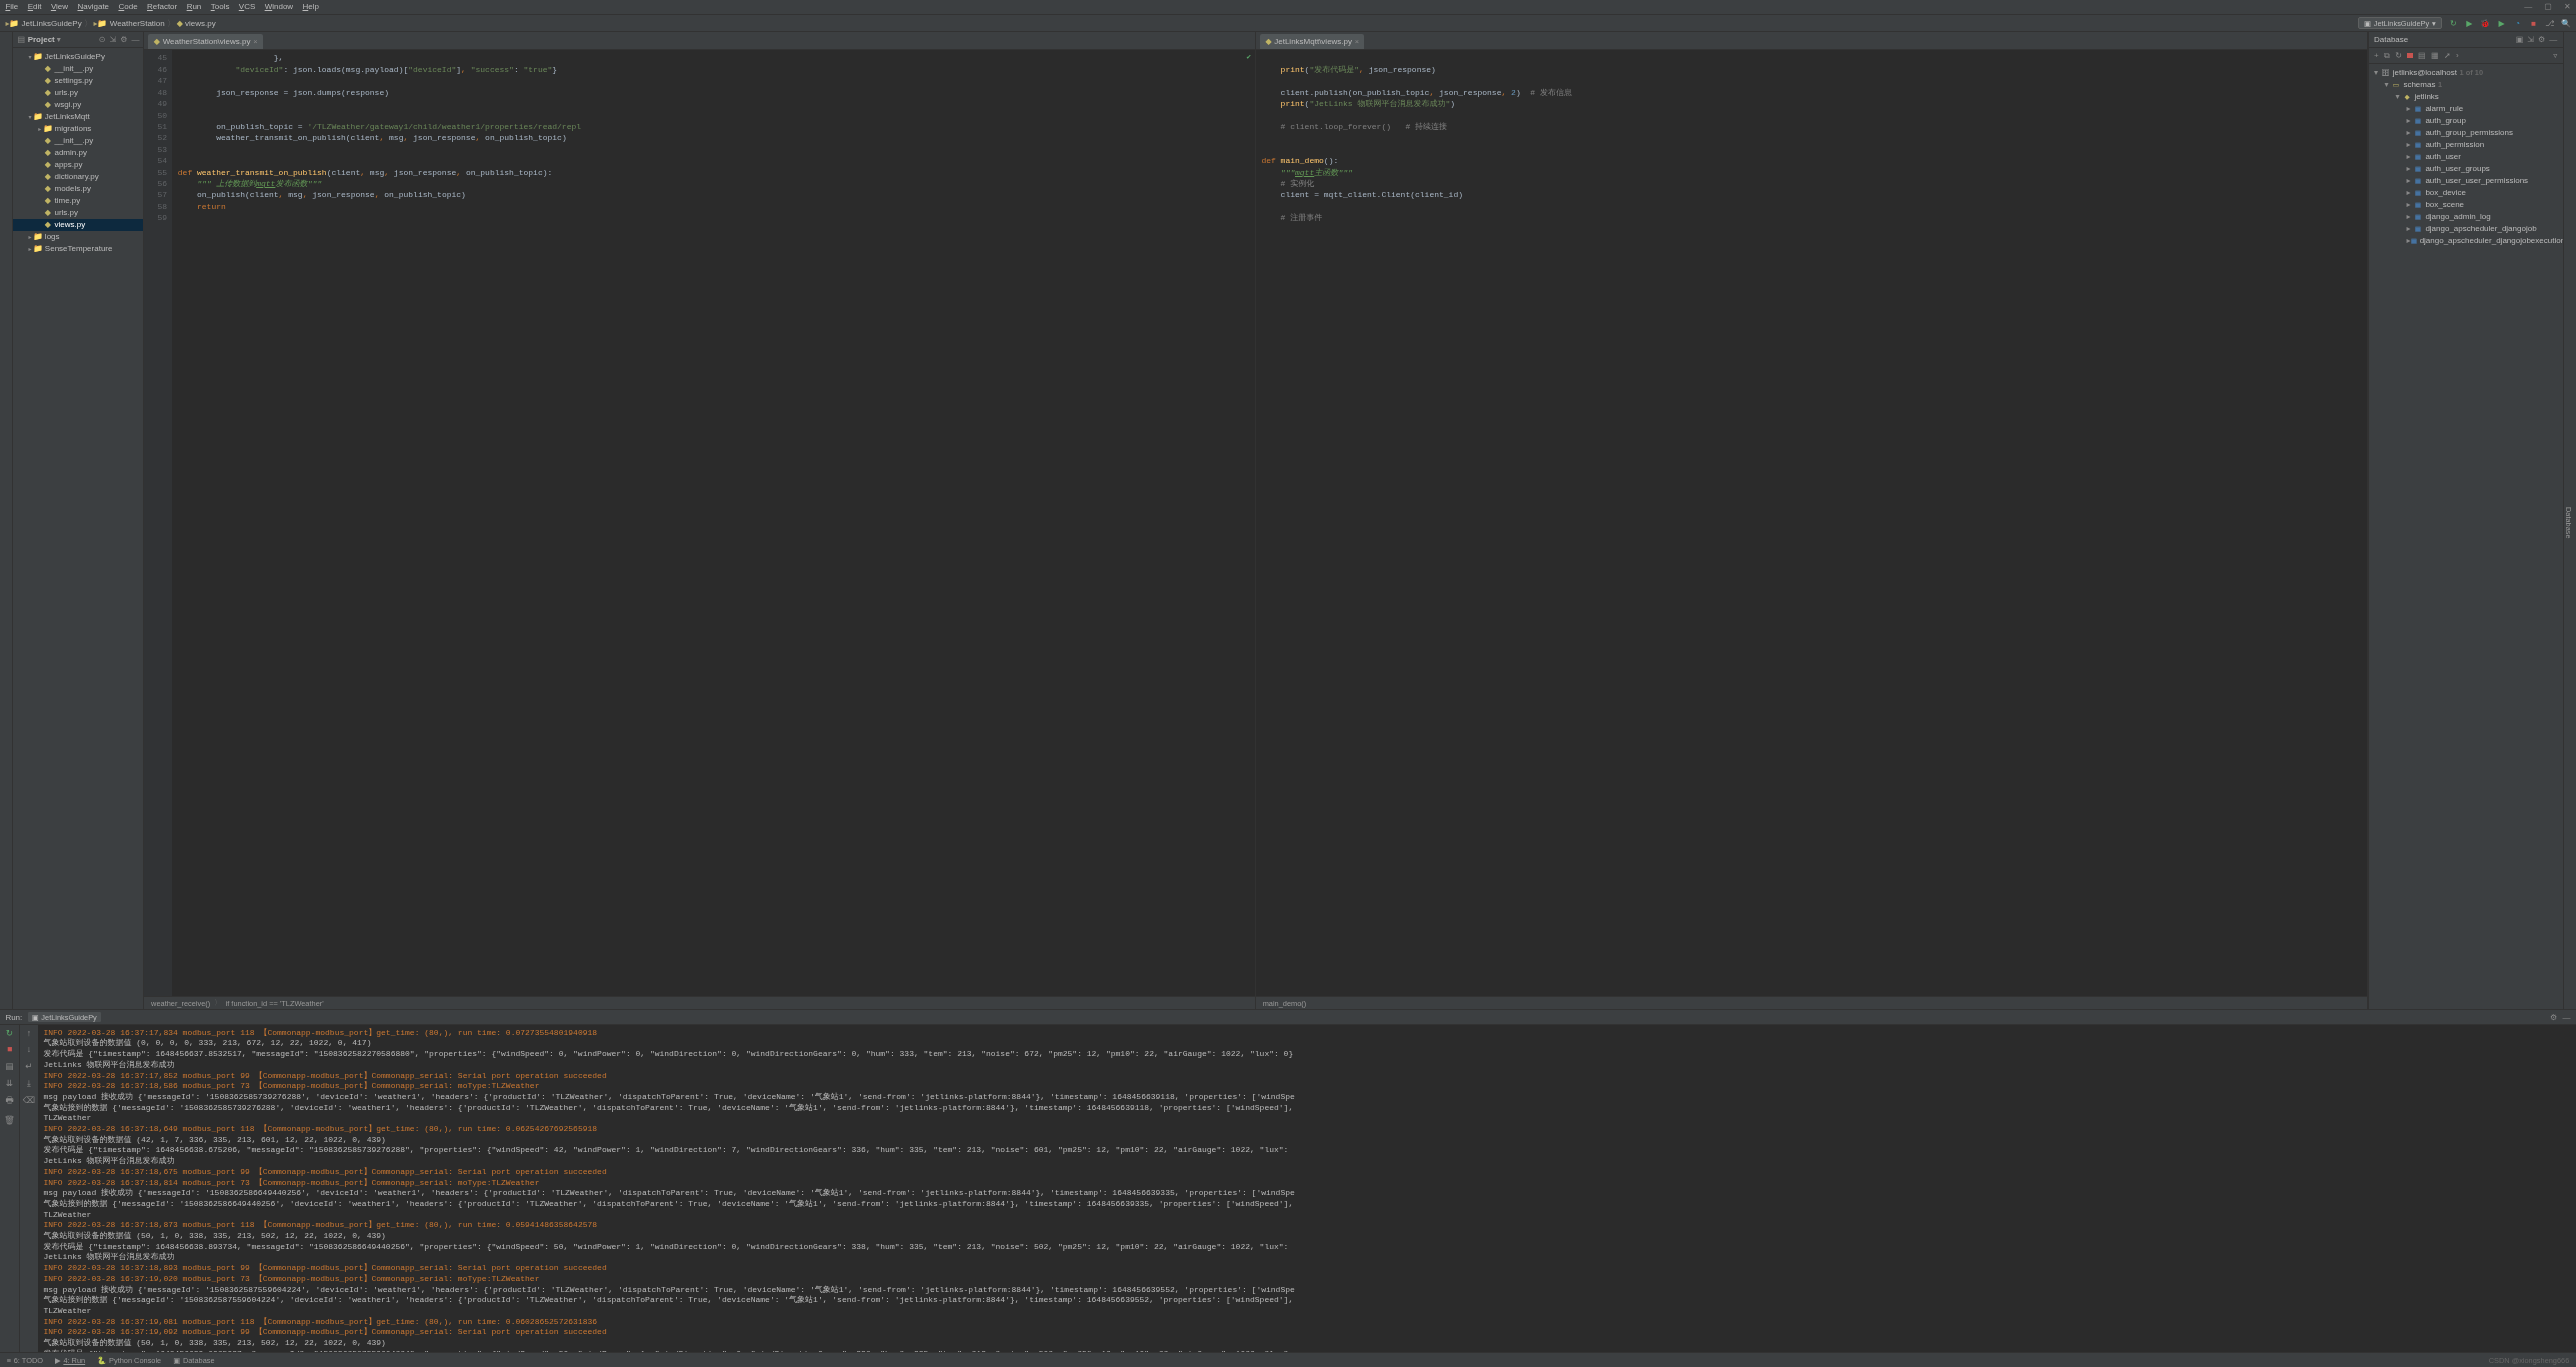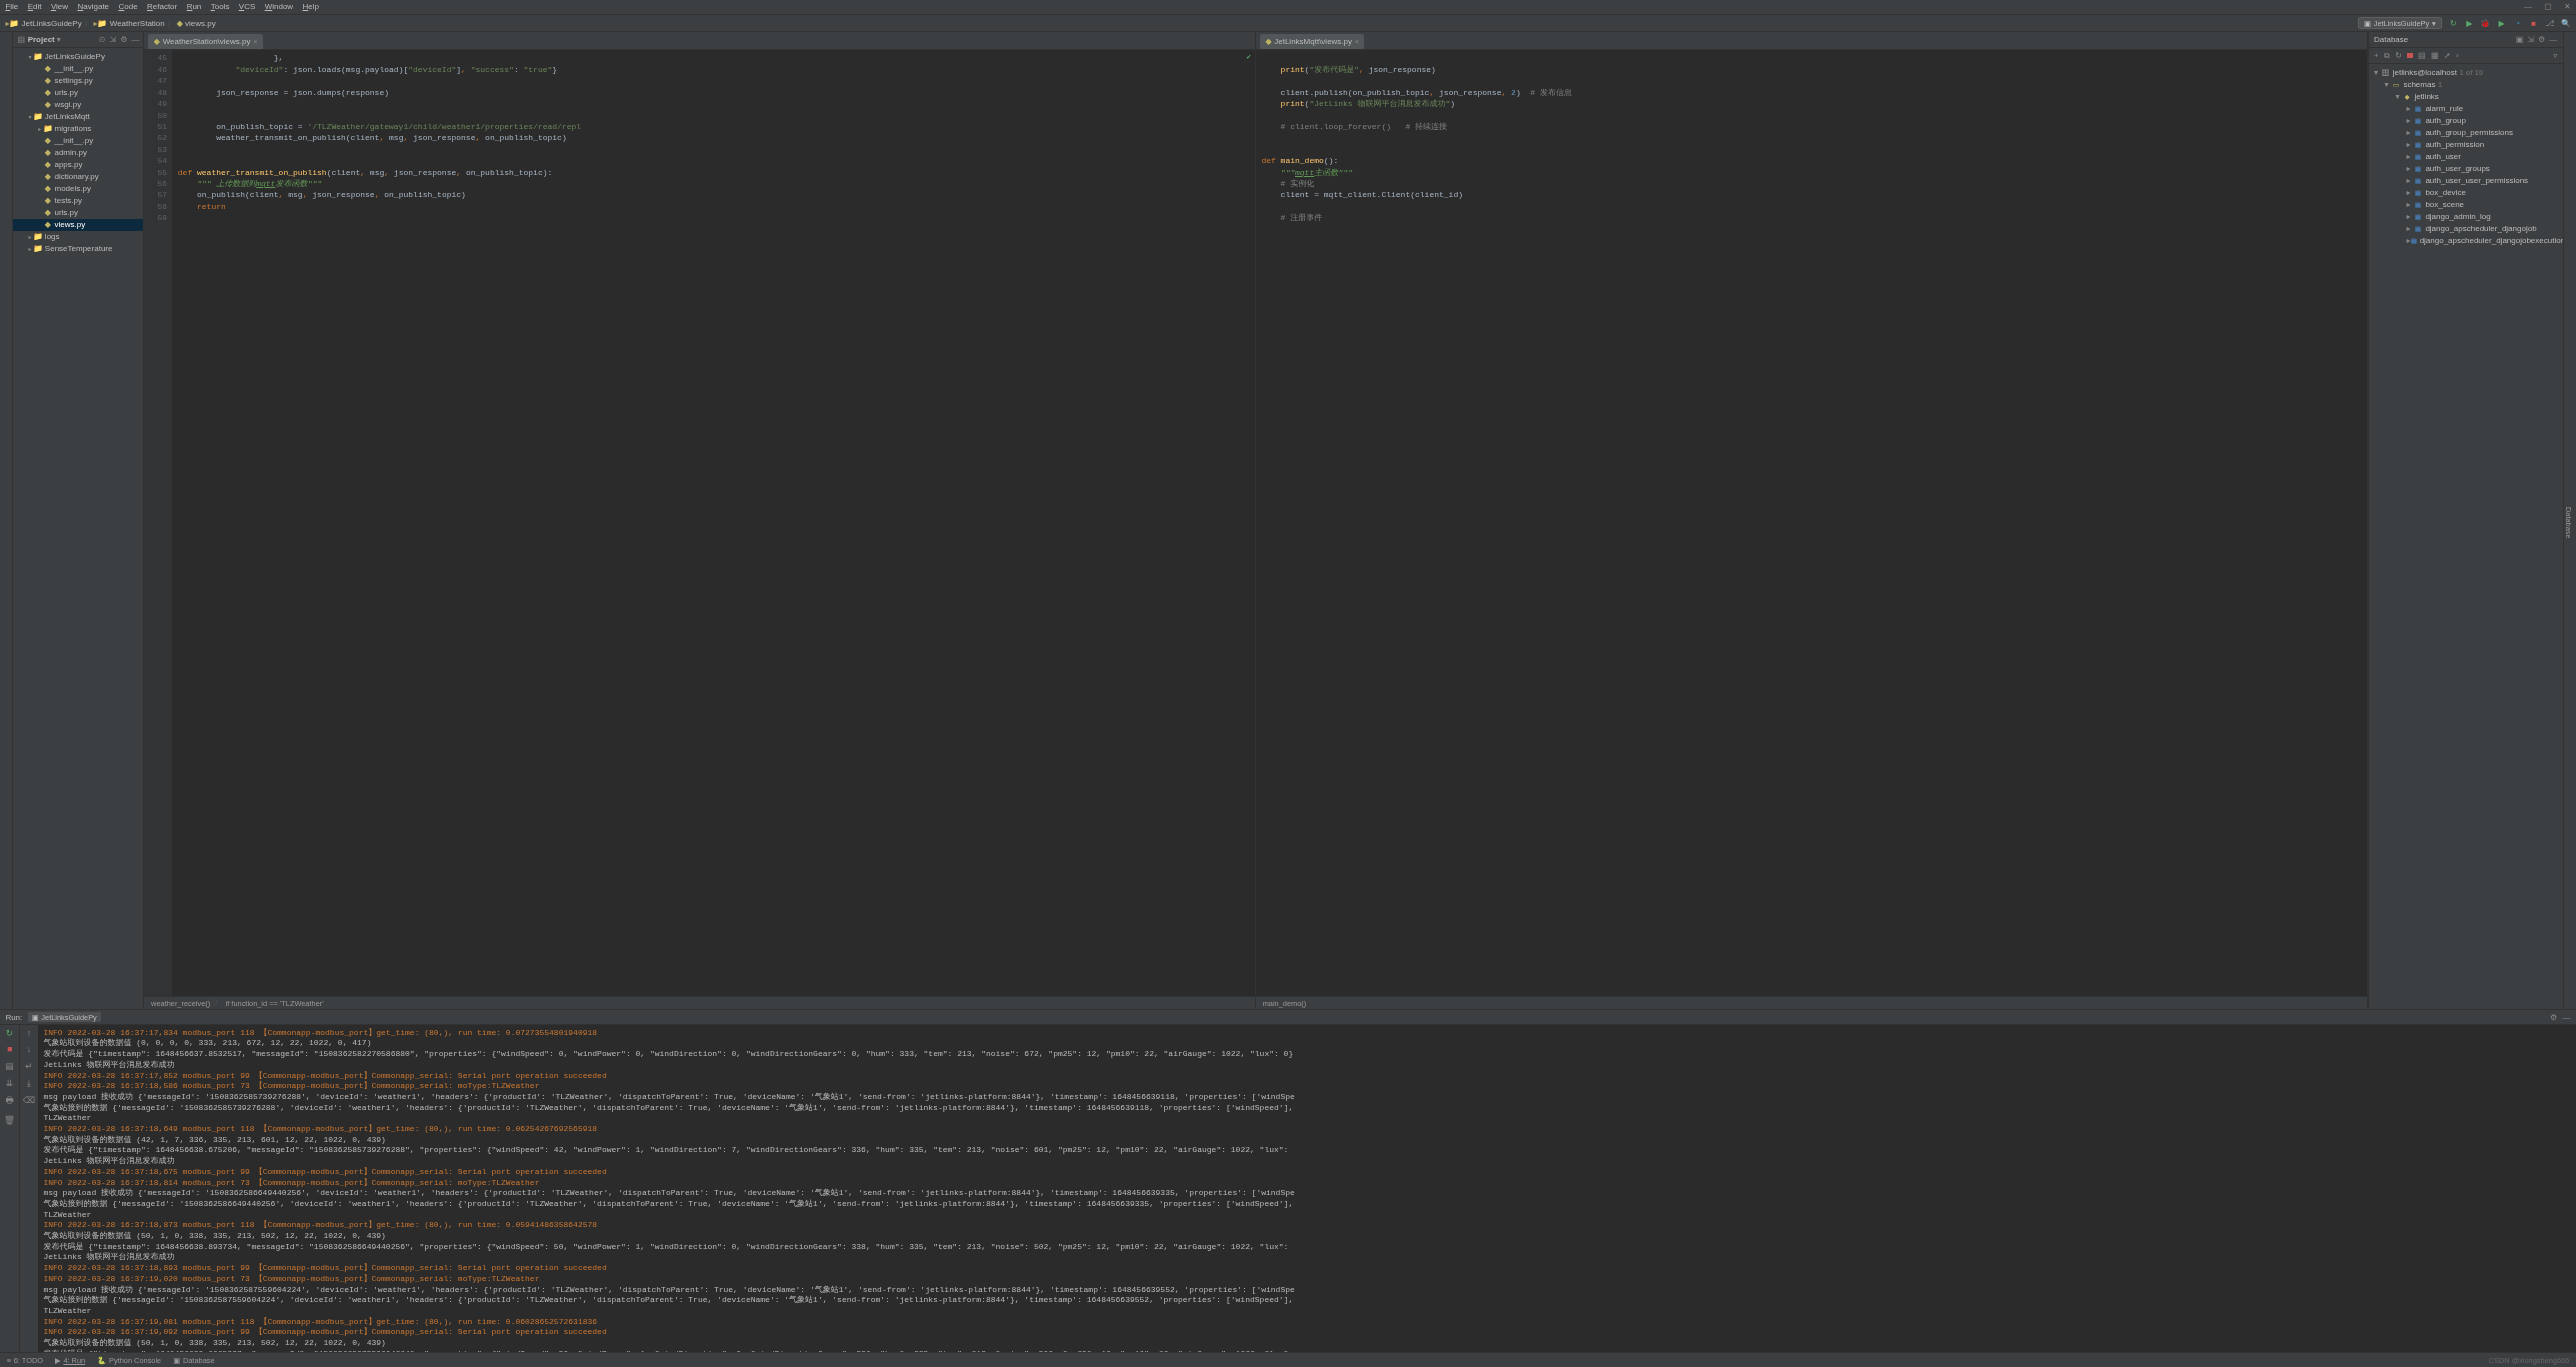--- a/index.html
+++ b/index.html
@@ -205,21 +205,21 @@
         <div class="tree-row">
           <span class="tree-indent" style="width:23px"></span>
           <span class="tree-arrow"></span>
           <span class="tree-icon"><span class="py-ico">◆</span></span>
           <span>models.py</span>
         </div>
         <div class="tree-row">
           <span class="tree-indent" style="width:23px"></span>
           <span class="tree-arrow"></span>
           <span class="tree-icon"><span class="py-ico">◆</span></span>
-          <span>tests.py</span>
+          <span>time.py</span>
         </div>
         <div class="tree-row">
           <span class="tree-indent" style="width:23px"></span>
           <span class="tree-arrow"></span>
           <span class="tree-icon"><span class="py-ico">◆</span></span>
           <span>urls.py</span>
         </div>
         <div class="tree-row sel">
           <span class="tree-indent" style="width:23px"></span>
           <span class="tree-arrow"></span>

